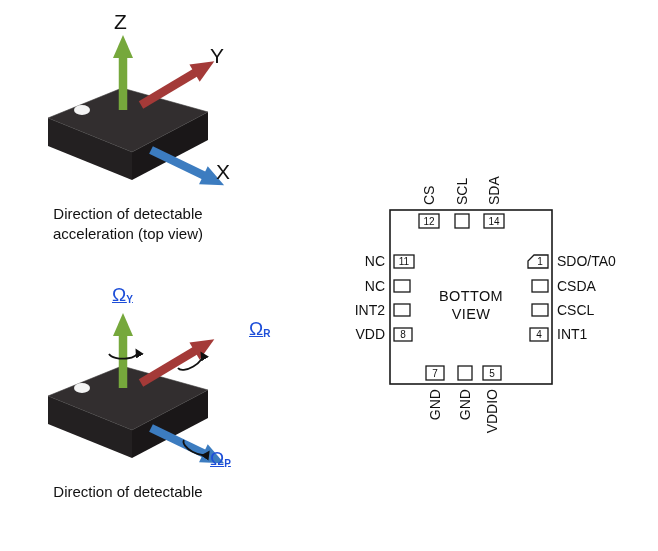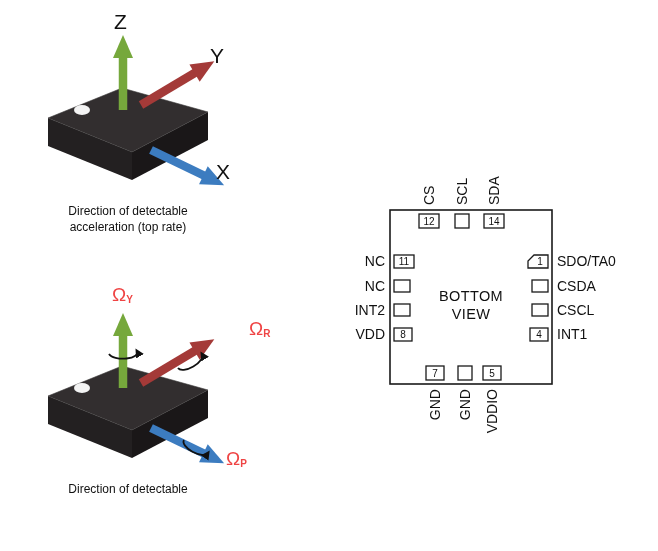--- a/index.html
+++ b/index.html
@@ -2,23 +2,23 @@
 <html><head>
 <meta charset="utf-8">
 <style>
   html,body { margin:0; padding:0; background:#fff; }
   .stage {
     position:relative; width:658px; height:551px; background:#ffffff;
     font-family:"Liberation Sans", sans-serif; color:#1a1a1a; overflow:hidden;
   }
   .abs { position:absolute; }
   .axis-label { position:absolute; font-size:21px; color:#111; }
-  .omega-label { position:absolute; font-size:19px; color:#ef4444; white-space:nowrap; }
+  .omega-label { position:absolute; font-size:19px; color:#1d4ed8; white-space:nowrap;text-decoration:underline; }
   .omega-label sub { font-size:10px; font-weight:bold; vertical-align:-2px; }
-  .caption { position:absolute; width:220px; text-align:center; font-size:12px; line-height:1.32; color:#111; }
+  .caption { position:absolute; width:220px; text-align:center; font-size:15px; line-height:1.32; color:#111; }
   svg { display:block; }
   svg text { font-family:"Liberation Sans", sans-serif; fill:#111; }
   .pin-label { font-size:14px; }
   .pin-num { font-size:10px; }
   .center-label { font-size:14.5px; letter-spacing:.4px; }
   .pin-box { fill:#ffffff; stroke:#1a1a1a; stroke-width:1.3; }
 </style>
 </head>
 <body>
 
@@ -42,21 +42,21 @@
     <ellipse cx="54" cy="106" rx="8" ry="5" fill="#f4f4f4"></ellipse>
     <line x1="95" y1="106" x2="95" y2="50" stroke-width="8.5" marker-end="url(#ah-g1)" stroke="#76a83c"></line>
     <line x1="113" y1="101" x2="170" y2="67" stroke-width="8.5" marker-end="url(#ah-r1)" stroke="#a43a38"></line>
     <line x1="123" y1="146" x2="179" y2="173" stroke-width="8.5" marker-end="url(#ah-b1)" stroke="#3c7cc0"></line>
   </svg>
   <div class="axis-label" style="left:114px; top:10px;">Z</div>
   <div class="axis-label" style="left:210px; top:44px;">Y</div>
   <div class="axis-label" style="left:216px; top:160px;">X</div>
   <div class="caption" style="left:18px; top:204px;">
     <div>Direction of detectable</div>
-    <div>acceleration (top rate)</div>
+    <div>acceleration (top view)</div>
   </div>
 
   <svg class="abs" style="left:28px; top:282px;" width="244" height="200" viewBox="0 0 244 200">
     <defs>
       <marker id="ah-g2" markerUnits="userSpaceOnUse" markerWidth="26" markerHeight="24" refX="5" refY="11" orient="auto">
         <path d="M1,1 L24,11 L1,21 Z" fill="#76a83c"></path>
       </marker>
       <marker id="ah-r2" markerUnits="userSpaceOnUse" markerWidth="26" markerHeight="24" refX="5" refY="11" orient="auto">
         <path d="M1,1 L24,11 L1,21 Z" fill="#a43a38"></path>
       </marker>
@@ -73,21 +73,21 @@
     <ellipse cx="54" cy="106" rx="8" ry="5" fill="#f4f4f4"></ellipse>
     <line x1="95" y1="106" x2="95" y2="50" stroke-width="8.5" marker-end="url(#ah-g2)" stroke="#76a83c"></line>
     <line x1="113" y1="101" x2="170" y2="67" stroke-width="8.5" marker-end="url(#ah-r2)" stroke="#a43a38"></line>
     <line x1="123" y1="146" x2="179" y2="173" stroke-width="8.5" marker-end="url(#ah-b2)" stroke="#3c7cc0"></line>
     <path d="M 81,72 a 14,6 0 1 0 28,-3" fill="none" stroke="#111" stroke-width="1.8" marker-end="url(#ah-rot)"></path>
     <path d="M 150,86 a 13,6 -30 1 0 24,-14" fill="none" stroke="#111" stroke-width="1.8" marker-end="url(#ah-rot)"></path>
     <path d="M 156,158 a 13,6 27 1 0 24,13" fill="none" stroke="#111" stroke-width="1.8" marker-end="url(#ah-rot)"></path>
   </svg>
   <div class="omega-label" style="left:112px; top:284px;"><span>Ω</span><sub>Y</sub></div>
   <div class="omega-label" style="left:220px; top:318px;margin-left:29px;"><span>Ω</span><sub>R</sub></div>
-  <div class="omega-label" style="left:226px; top:448px;"><span>Ω</span><sub>P</sub></div>
+  <div class="omega-label" style="left:210px; top:448px;"><span>Ω</span><sub>P</sub></div>
   <div class="caption" style="left:18px; top:482px;">
     <div>Direction of detectable</div>
   </div>
 
   <svg class="abs" style="left:340px; top:158px;" width="318" height="300" viewBox="0 0 318 300">
 
     <rect x="50" y="52" width="162" height="174" fill="#ffffff" stroke="#1a1a1a" stroke-width="1.6"></rect>
 
     <text class="center-label" x="131" y="143" text-anchor="middle">BOTTOM</text>
     <text class="center-label" x="131" y="161" text-anchor="middle">VIEW</text>

